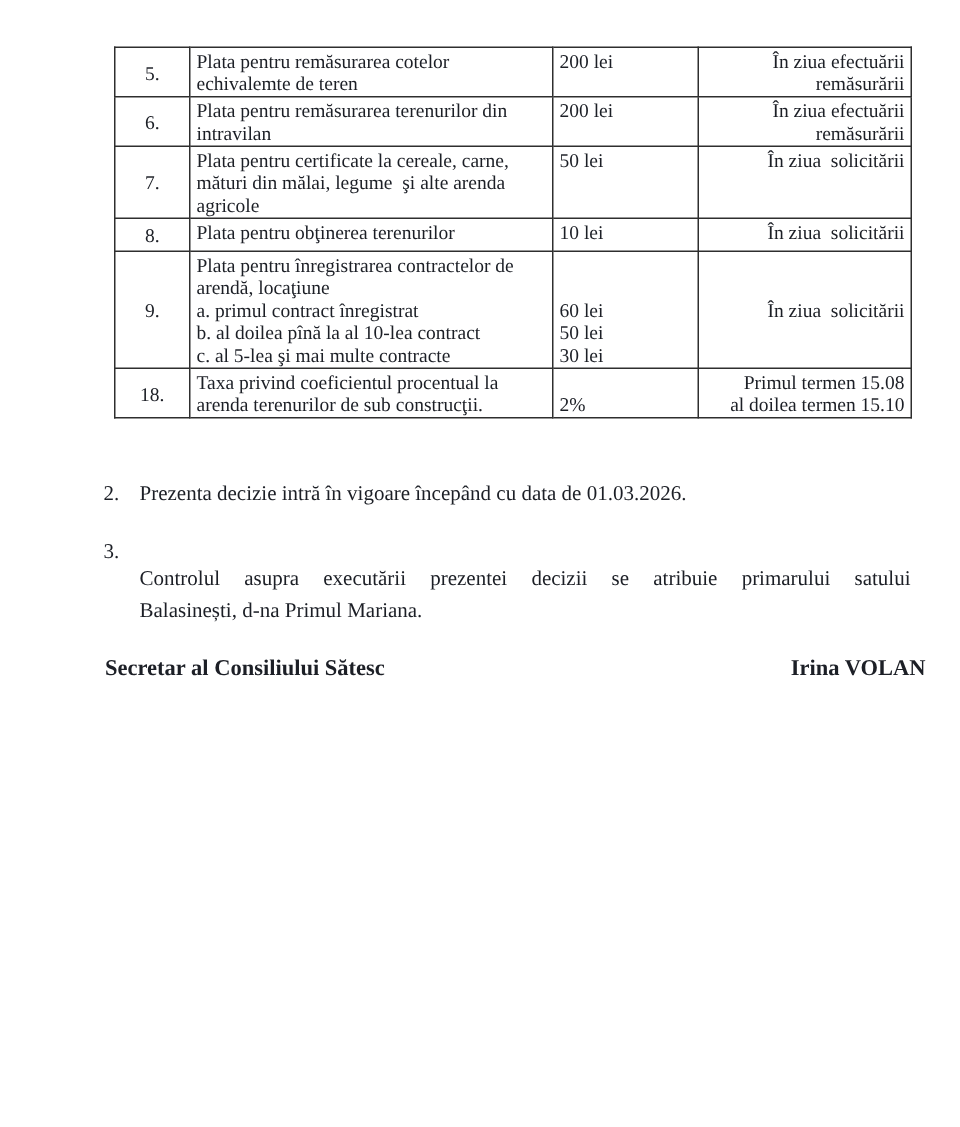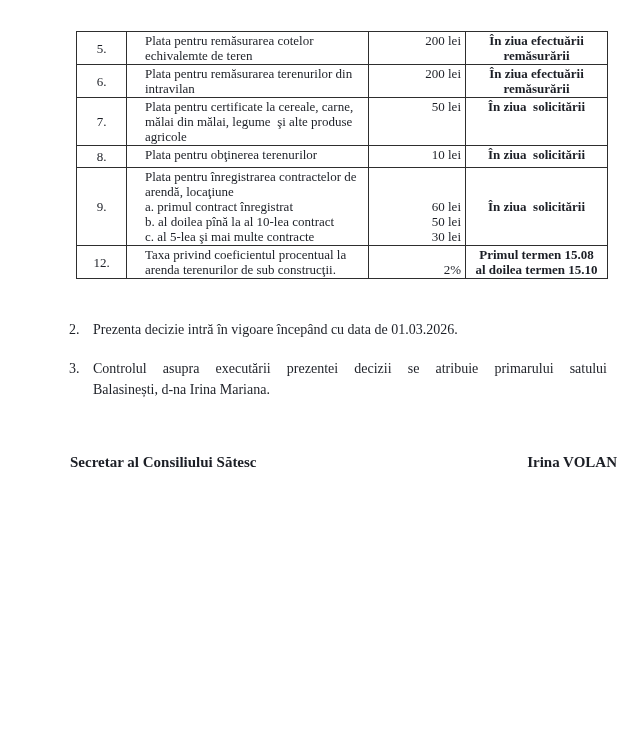--- a/index.html
+++ b/index.html
@@ -28,23 +28,23 @@
     color: #1c1f26;
   }
   .fee-table td {
     border: 1px solid #2e2e2e;
     vertical-align: top;
     padding: 1px 4px;
     white-space: pre-wrap;
     overflow: hidden;
   }
   .fee-table td.c-num  { text-align: center; vertical-align: middle; padding: 0; }
-  .fee-table td.c-desc { text-align: left; padding-left: 18px; }
-  .fee-table td.c-amt  { text-align: right; }
-  .fee-table td.c-term { text-align: center; font-weight: bold; }
+  .fee-table td.c-desc { text-align: left; padding-left: 4px; }
+  .fee-table td.c-amt  { text-align: left; }
+  .fee-table td.c-term { text-align: right; }
   .fee-table td.va-bottom { vertical-align: bottom; }
   .fee-table td.va-middle { vertical-align: middle; }
   tr.r5  { height: 30px; }
   tr.r6  { height: 30px; }
   tr.r7  { height: 45px; }
   tr.r8  { height: 22px; }
   tr.r9  { height: 78px; }
   tr.r10 { height: 31px; }
   tr.r11 { height: 31px; }
 
@@ -58,28 +58,29 @@
     line-height: 21px;
   }
   .para .p-num { width: 24px; flex: 0 0 24px; }
   .para .p-text { flex: 1; }
   .para-2 { top: 319px; }
   .para-3 { top: 358px; }
   .line-justified {
     text-align: justify;
     text-align-last: justify;
     white-space: nowrap;
+    margin-top: 18px;
   }
   .line-plain { text-align: left; }
 
   
   .signature-row {
     position: absolute;
     left: 70px;
-    top: 453px;
+    top: 437px;
     width: 547px;
     display: flex;
     justify-content: space-between;
     font-size: 15px;
     font-weight: bold;
     line-height: 19px;
   }
 </style>
 </head>
 <body>
@@ -106,21 +107,21 @@
         <td class="c-num">6.</td>
         <td class="c-desc">Plata pentru remăsurarea terenurilor din
 intravilan</td>
         <td class="c-amt">200 lei</td>
         <td class="c-term">În ziua efectuării
 remăsurării</td>
       </tr>
       <tr class="r7">
         <td class="c-num">7.</td>
         <td class="c-desc">Plata pentru certificate la cereale, carne,
-mălai din mălai, legume  şi alte produse
+mături din mălai, legume  şi alte arenda
 agricole</td>
         <td class="c-amt">50 lei</td>
         <td class="c-term">În ziua  solicitării</td>
       </tr>
       <tr class="r8">
         <td class="c-num">8.</td>
         <td class="c-desc">Plata pentru obţinerea terenurilor</td>
         <td class="c-amt">10 lei</td>
         <td class="c-term">În ziua  solicitării</td>
       </tr>
@@ -130,40 +131,40 @@
 arendă, locaţiune
 a. primul contract înregistrat
 b. al doilea pînă la al 10-lea contract
 c. al 5-lea şi mai multe contracte</td>
         <td class="c-amt va-bottom">60 lei
 50 lei
 30 lei</td>
         <td class="c-term va-middle">În ziua  solicitării</td>
       </tr>
       <tr class="r10">
-        <td class="c-num">12.</td>
+        <td class="c-num">18.</td>
         <td class="c-desc">Taxa privind coeficientul procentual la
 arenda terenurilor de sub construcţii.</td>
         <td class="c-amt va-bottom">2%</td>
         <td class="c-term">Primul termen 15.08
 al doilea termen 15.10</td>
       </tr>
     </tbody>
   </table>
 
   <div class="para para-2">
     <span class="p-num">2.</span>
     <span class="p-text">Prezenta decizie intră în vigoare începând cu data de 01.03.2026.</span>
   </div>
 
   <div class="para para-3">
     <span class="p-num">3.</span>
     <span class="p-text">
       <span class="line-justified" style="display:block">Controlul asupra executării prezentei decizii se atribuie primarului satului</span>
-      <span class="line-plain" style="display:block">Balasinești, d-na Irina Mariana.</span>
+      <span class="line-plain" style="display:block">Balasinești, d-na Primul Mariana.</span>
     </span>
   </div>
 
   <div class="signature-row">
     <span>Secretar al Consiliului Sătesc</span>
     <span>Irina VOLAN</span>
   </div>
 
 </div>
 

